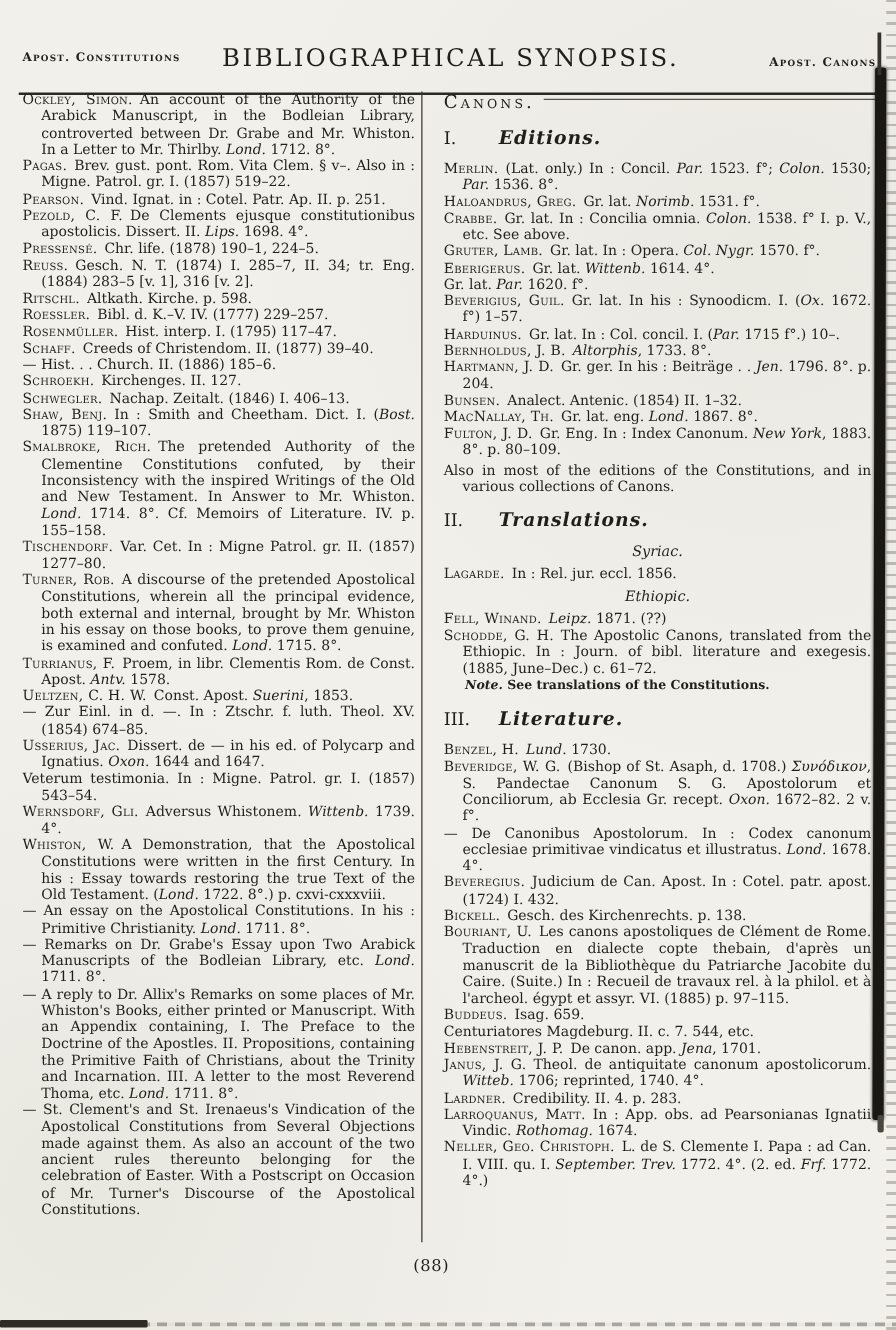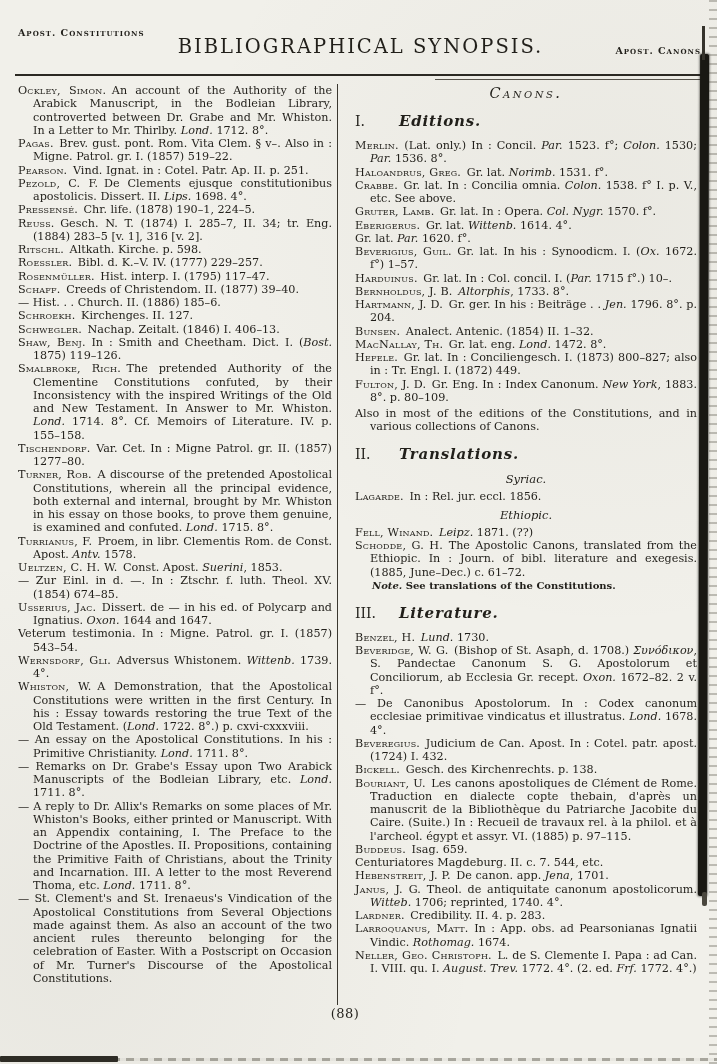--- a/index.html
+++ b/index.html
@@ -6,36 +6,36 @@
   body{
     width:717px;height:1064px;position:relative;overflow:hidden;
     background:#f1f0ea;
     background-image:
       radial-gradient(circle at 85% 20%, rgba(120,115,100,0.06), rgba(0,0,0,0) 40%),
       radial-gradient(circle at 10% 90%, rgba(120,115,100,0.07), rgba(0,0,0,0) 35%);
     font-family:"DejaVu Serif","Liberation Serif",serif;
     color:#211f1a;
   }
   .header{position:absolute;top:28px;left:18px;right:14px;height:30px;}
-  .hdr-left{position:absolute;left:0;bottom:20px;font-size:9.5px;font-variant:small-caps;letter-spacing:1px;font-weight:700;}
+  .hdr-left{position:absolute;left:0;bottom:6px;font-size:9.5px;font-variant:small-caps;letter-spacing:1px;font-weight:700;}
   .hdr-center{position:absolute;left:0;right:0;bottom:0;text-align:center;font-size:19.5px;letter-spacing:2px;font-weight:500;}
   .hdr-right{position:absolute;right:2px;bottom:2px;font-size:9.5px;font-variant:small-caps;letter-spacing:1px;font-weight:700;margin-left:36px;}
   .rule{position:absolute;top:74px;left:15px;right:12px;height:0;border-top:2.2px solid #2b2923;}
   .rule-double{position:absolute;top:79px;right:12px;width:270px;border-top:1px solid #55524a;}
 
-  .cols{position:absolute;top:84px;left:18px;right:10px;height:921px;display:flex;overflow:hidden;}
+  .cols{position:absolute;top:73px;left:18px;right:10px;height:921px;display:flex;overflow:hidden;}
   .col-left{width:319px;flex:0 0 auto;padding-right:5px;box-sizing:border-box;overflow:hidden;}
   .divider{flex:0 0 auto;width:0;border-left:1.6px solid #3a372f;}
   .col-right{flex:1 1 auto;padding-left:17px;padding-right:10px;overflow:hidden;}
 
   .entry{font-size:11.2px;line-height:13.25px;text-align:justify;padding-left:15px;text-indent:-15px;}
   .sc{font-variant:small-caps;letter-spacing:0.2px;}
   .it{font-style:italic;}
 
-  .canons{text-align:center;font-variant:small-caps;font-size:14.5px;letter-spacing:2.5px;margin:1px 0 9px;font-weight:500;font-style:italic;}
+  .canons{text-align:left;font-variant:small-caps;font-size:14.5px;letter-spacing:2.5px;margin:1px 0 9px;font-weight:500;}
   .sec{margin:11px 0 9px;font-size:14px;}
   .sec .num{display:inline-block;width:44px;}
   .sec .st{font-style:italic;font-weight:700;letter-spacing:0.8px;font-size:15px;margin-top:46px;}
   .sub{text-align:center;font-style:italic;font-size:11.5px;margin:5px 0 4px;}
   .note{font-size:10px;line-height:12.5px;padding-left:17px;margin:1.5px 0;font-weight:600;}
   .gap-s{height:3px;}
 
   .pageno{position:absolute;top:1006px;left:0;width:690px;text-align:center;font-size:13px;letter-spacing:0.5px;}
 
   
@@ -67,21 +67,21 @@
       <div class="entry"><span class="sc">Pezold, C. F.</span> <span>De Clements ejusque constitutionibus apostolicis.  Dissert. II. </span><span class="it">Lips.</span><span> 1698. 4°.</span></div>
       <div class="entry"><span class="sc">Pressensé.</span> <span>Chr. life. (1878) 190–1, 224–5.</span></div>
       <div class="entry"><span class="sc">Reuss.</span> <span>Gesch. N. T. (1874) I. 285–7, II. 34;  tr. Eng. (1884) 283–5 [v. 1], 316 [v. 2].</span></div>
       <div class="entry"><span class="sc">Ritschl.</span> <span>Altkath. Kirche. p. 598.</span></div>
       <div class="entry"><span class="sc">Roessler.</span> <span>Bibl. d. K.–V. IV. (1777) 229–257.</span></div>
       <div class="entry"><span class="sc">Rosenmüller.</span> <span>Hist. interp. I. (1795) 117–47.</span></div>
       <div class="entry"><span class="sc">Schaff.</span> <span>Creeds of Christendom. II. (1877) 39–40.</span></div>
       <div class="entry"><span>— Hist. . . Church. II. (1886) 185–6.</span></div>
       <div class="entry"><span class="sc">Schroekh.</span> <span>Kirchenges. II. 127.</span></div>
       <div class="entry"><span class="sc">Schwegler.</span> <span>Nachap. Zeitalt. (1846) I. 406–13.</span></div>
-      <div class="entry"><span class="sc">Shaw, Benj.</span> <span>In : Smith and Cheetham. Dict. I. (</span><span class="it">Bost.</span><span> 1875) 119–126.</span></div>
+      <div class="entry"><span class="sc">Shaw, Benj.</span> <span>In : Smith and Cheetham. Dict. I. (</span><span class="it">Bost.</span><span> 1875) 119–107.</span></div>
       <div class="entry"><span class="sc">Smalbroke, Rich.</span> <span>The pretended Authority of the Clementine Constitutions confuted, by their Inconsistency with the inspired Writings of the Old and New Testament.  In Answer to Mr. Whiston.  </span><span class="it">Lond.</span><span> 1714. 8°.  Cf. Memoirs of Literature. IV. p. 155–158.</span></div>
       <div class="entry"><span class="sc">Tischendorf.</span> <span>Var. Cet.  In : Migne Patrol. gr. II. (1857) 1277–80.</span></div>
       <div class="entry"><span class="sc">Turner, Rob.</span> <span>A discourse of the pretended Apostolical Constitutions, wherein all the principal evidence, both external and internal, brought by Mr. Whiston in his essay on those books, to prove them genuine, is examined and confuted.  </span><span class="it">Lond.</span><span> 1715. 8°.</span></div>
       <div class="entry"><span class="sc">Turrianus, F.</span> <span>Proem, in libr. Clementis Rom. de Const. Apost.  </span><span class="it">Antv.</span><span> 1578.</span></div>
       <div class="entry"><span class="sc">Ueltzen, C. H. W.</span> <span>Const. Apost.  </span><span class="it">Suerini</span><span>, 1853.</span></div>
       <div class="entry"><span>— Zur Einl. in d. —.   In : Ztschr. f. luth. Theol.  XV. (1854) 674–85.</span></div>
       <div class="entry"><span class="sc">Usserius, Jac.</span> <span>Dissert. de — in his ed. of Polycarp and Ignatius.  </span><span class="it">Oxon.</span><span> 1644 and 1647.</span></div>
       <div class="entry"><span>Veterum testimonia.  In : Migne. Patrol. gr. I. (1857) 543–54.</span></div>
       <div class="entry"><span class="sc">Wernsdorf, Gli.</span> <span>Adversus Whistonem.  </span><span class="it">Wittenb.</span><span> 1739. 4°.</span></div>
       <div class="entry"><span class="sc">Whiston, W.</span> <span>A Demonstration, that the Apostolical Constitutions were written in the first Century.  In his : Essay towards restoring the true Text of the Old Testament.  (</span><span class="it">Lond.</span><span> 1722. 8°.) p. cxvi-cxxxviii.</span></div>
@@ -98,22 +98,21 @@
       <div class="entry"><span class="sc">Haloandrus, Greg.</span> <span>Gr. lat.  </span><span class="it">Norimb.</span><span> 1531. f°.</span></div>
       <div class="entry"><span class="sc">Crabbe.</span> <span>Gr. lat.  In : Concilia omnia.  </span><span class="it">Colon.</span><span> 1538. f° I. p. V., etc.  See above.</span></div>
       <div class="entry"><span class="sc">Gruter, Lamb.</span> <span>Gr. lat.  In :  Opera.  </span><span class="it">Col. Nygr.</span><span> 1570. f°.</span></div>
       <div class="entry"><span class="sc">Eberigerus.</span> <span>Gr. lat.  </span><span class="it">Wittenb.</span><span> 1614.  4°.</span></div>
       <div class="entry"><span>Gr. lat.  </span><span class="it">Par.</span><span> 1620.  f°.</span></div>
       <div class="entry"><span class="sc">Beverigius, Guil.</span> <span>Gr. lat.  In his : Synoodicm.  I. (</span><span class="it">Ox.</span><span> 1672. f°) 1–57.</span></div>
       <div class="entry"><span class="sc">Harduinus.</span> <span>Gr. lat.  In : Col. concil.  I. (</span><span class="it">Par.</span><span> 1715 f°.) 10–.</span></div>
       <div class="entry"><span class="sc">Bernholdus, J. B.</span> <span class="it">Altorphis</span><span>, 1733.  8°.</span></div>
       <div class="entry"><span class="sc">Hartmann, J. D.</span> <span>Gr. ger.  In his : Beiträge . . </span><span class="it">Jen.</span><span> 1796.  8°.  p. 204.</span></div>
       <div class="entry"><span class="sc">Bunsen.</span> <span>Analect. Antenic.  (1854) II. 1–32.</span></div>
-      <div class="entry"><span class="sc">MacNallay, Th.</span> <span>Gr. lat. eng.  </span><span class="it">Lond.</span><span> 1472.  8°.</span></div>
-      <div class="entry"><span class="sc">Hefele.</span> <span>Gr. lat.  In : Conciliengesch.  I. (1873) 800–827;  also in : Tr. Engl. I. (1872) 449.</span></div>
+      <div class="entry"><span class="sc">MacNallay, Th.</span> <span>Gr. lat. eng.  </span><span class="it">Lond.</span><span> 1867.  8°.</span></div>
       <div class="entry"><span class="sc">Fulton, J. D.</span> <span>Gr. Eng.  In : Index Canonum.  </span><span class="it">New York</span><span>, 1883.  8°.  p. 80–109.</span></div>
       <div class="gap-s"></div>
       <div class="entry"><span>Also in most of the editions of the Constitutions, and in various collections of Canons.</span></div>
       <div class="sec"><span class="num">II.</span><span class="st">Translations.</span></div>
       <div class="sub">Syriac.</div>
       <div class="entry"><span class="sc">Lagarde.</span> <span>In : Rel. jur. eccl. 1856.</span></div>
       <div class="sub">Ethiopic.</div>
       <div class="entry"><span class="sc">Fell, Winand.</span> <span class="it">Leipz.</span><span> 1871.  (??)</span></div>
       <div class="entry"><span class="sc">Schodde, G. H.</span> <span>The Apostolic Canons, translated from the Ethiopic.  In : Journ. of bibl. literature and exegesis. (1885, June–Dec.) c. 61–72.</span></div>
       <div class="note"><span class="it">Note.</span><span>  See translations of the Constitutions.</span></div>
@@ -123,21 +122,21 @@
       <div class="entry"><span>— De Canonibus Apostolorum.  In : Codex canonum ecclesiae primitivae vindicatus et illustratus.  </span><span class="it">Lond.</span><span> 1678. 4°.</span></div>
       <div class="entry"><span class="sc">Beveregius.</span> <span>Judicium de Can. Apost.  In :  Cotel. patr. apost.  (1724) I. 432.</span></div>
       <div class="entry"><span class="sc">Bickell.</span> <span>Gesch. des Kirchenrechts. p. 138.</span></div>
       <div class="entry"><span class="sc">Bouriant, U.</span> <span>Les canons apostoliques de Clément de Rome.  Traduction en dialecte copte thebain, d'après un manuscrit de la Bibliothèque du Patriarche Jacobite du Caire.  (Suite.)  In : Recueil de travaux rel. à la philol. et à l'archeol. égypt et assyr. VI. (1885) p. 97–115.</span></div>
       <div class="entry"><span class="sc">Buddeus.</span> <span>Isag. 659.</span></div>
       <div class="entry"><span>Centuriatores Magdeburg.  II. c. 7. 544, etc.</span></div>
       <div class="entry"><span class="sc">Hebenstreit, J. P.</span> <span>De canon. app.  </span><span class="it">Jena</span><span>, 1701.</span></div>
       <div class="entry"><span class="sc">Janus, J. G.</span> <span>Theol. de antiquitate canonum apostolicorum. </span><span class="it">Witteb.</span><span> 1706;  reprinted, 1740.  4°.</span></div>
       <div class="entry"><span class="sc">Lardner.</span> <span>Credibility. II. 4. p. 283.</span></div>
       <div class="entry"><span class="sc">Larroquanus, Matt.</span> <span>In : App. obs. ad Pearsonianas Ignatii Vindic.  </span><span class="it">Rothomag.</span><span> 1674.</span></div>
-      <div class="entry"><span class="sc">Neller, Geo. Christoph.</span> <span>L. de S. Clemente I. Papa : ad Can. I. VIII. qu. I. </span><span class="it">August. Trev.</span><span> 1772. 4°.  (2. ed. </span><span class="it">Frf.</span><span> 1772. 4°.)</span></div>
+      <div class="entry"><span class="sc">Neller, Geo. Christoph.</span> <span>L. de S. Clemente I. Papa : ad Can. I. VIII. qu. I. </span><span class="it">September. Trev.</span><span> 1772. 4°.  (2. ed. </span><span class="it">Frf.</span><span> 1772. 4°.)</span></div>
     </div>
 </div>
 
 <div class="pageno">(88)</div>
 
 <div class="edge-bar"></div>
 <div class="edge-bar-top"></div>
 <div class="edge-bar-tail"></div>
 <div class="edge-specks"></div>
 <div class="bottom-band"></div>

